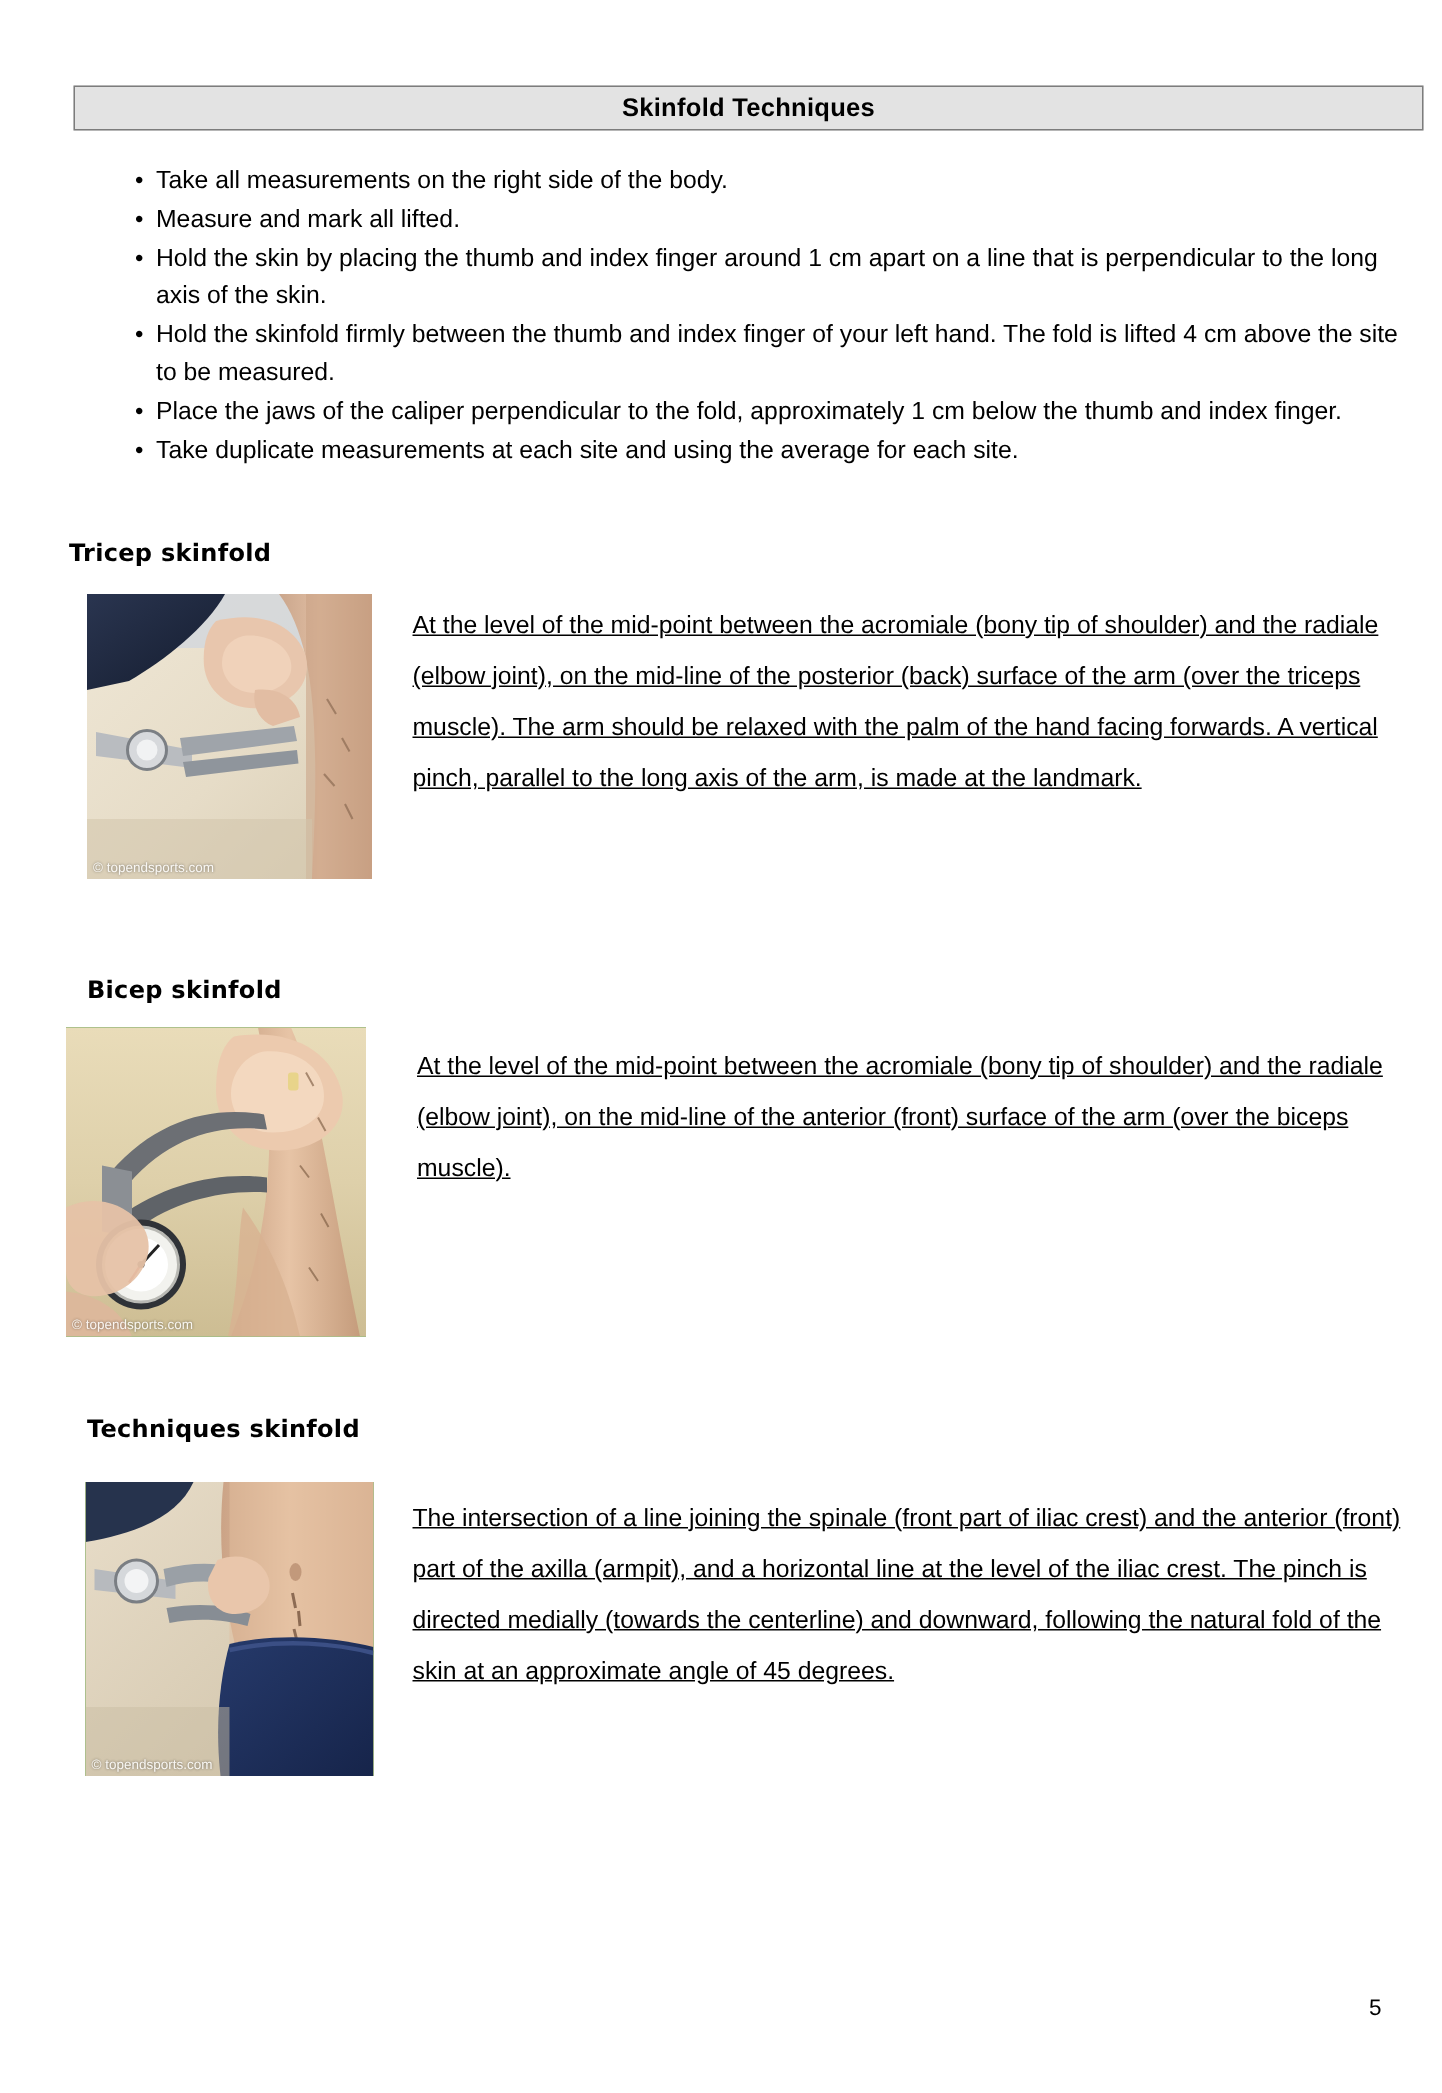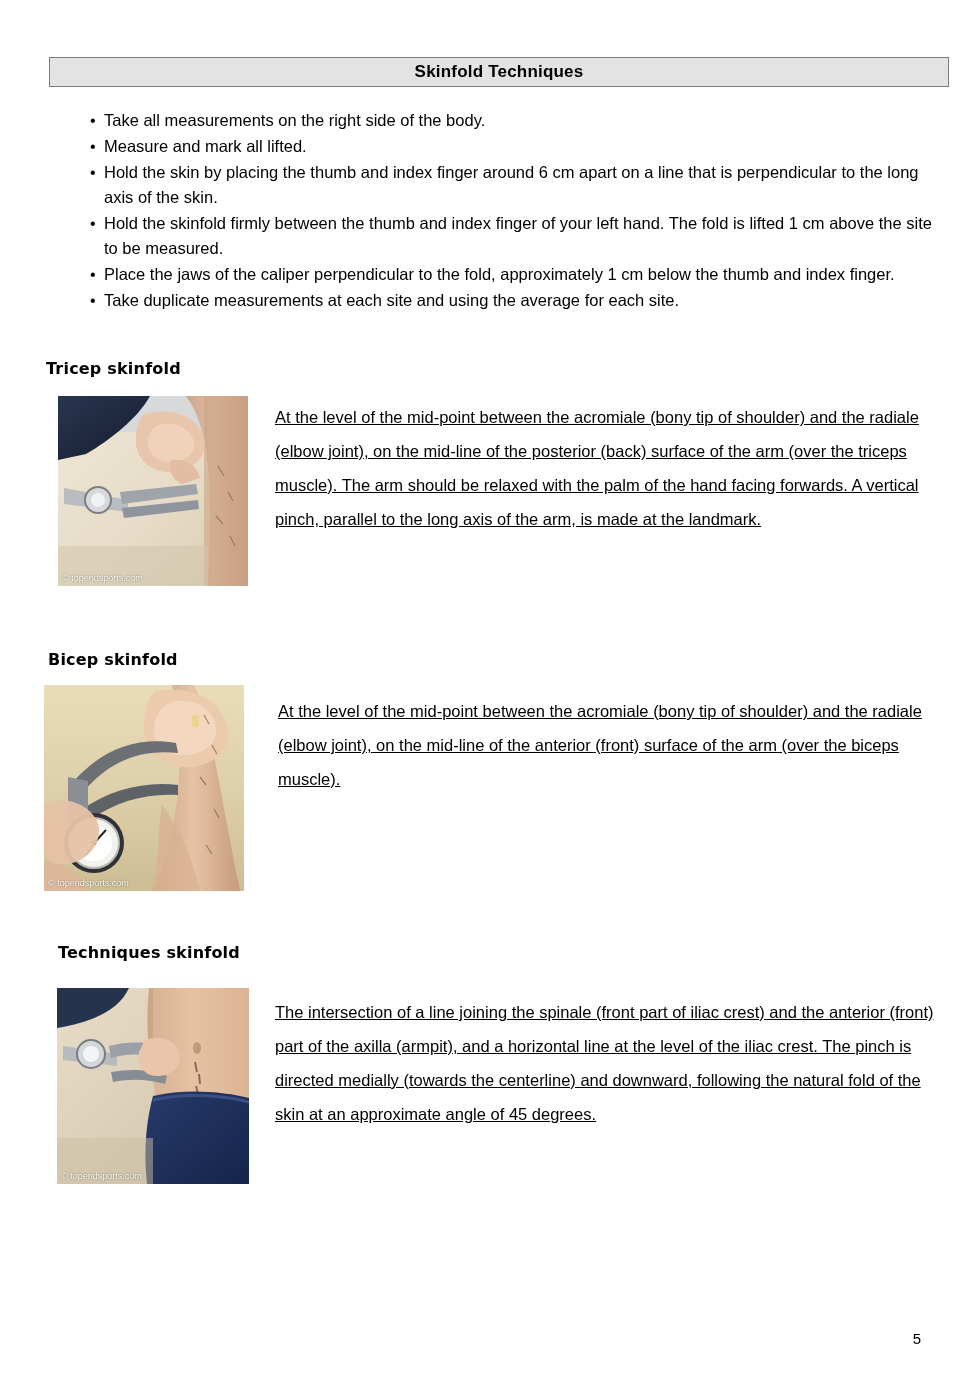--- a/index.html
+++ b/index.html
@@ -119,25 +119,25 @@
     <div class="bullet-row">
       <span class="bullet-dot">•</span>
       <span class="bullet-text">Take all measurements on the right side of the body.</span>
     </div>
     <div class="bullet-row">
       <span class="bullet-dot">•</span>
       <span class="bullet-text">Measure and mark all lifted.</span>
     </div>
     <div class="bullet-row">
       <span class="bullet-dot">•</span>
-      <span class="bullet-text">Hold the skin by placing the thumb and index finger around 6 cm apart on a line that is perpendicular to the long axis of the skin.</span>
-    </div>
-    <div class="bullet-row">
-      <span class="bullet-dot">•</span>
-      <span class="bullet-text">Hold the skinfold firmly between the thumb and index finger of your left hand. The fold is lifted 1 cm above the site to be measured.</span>
+      <span class="bullet-text">Hold the skin by placing the thumb and index finger around 1 cm apart on a line that is perpendicular to the long axis of the skin.</span>
+    </div>
+    <div class="bullet-row">
+      <span class="bullet-dot">•</span>
+      <span class="bullet-text">Hold the skinfold firmly between the thumb and index finger of your left hand. The fold is lifted 4 cm above the site to be measured.</span>
     </div>
     <div class="bullet-row">
       <span class="bullet-dot">•</span>
       <span class="bullet-text">Place the jaws of the caliper perpendicular to the fold, approximately 1 cm below the thumb and index finger.</span>
     </div>
     <div class="bullet-row">
       <span class="bullet-dot">•</span>
       <span class="bullet-text">Take duplicate measurements at each site and using the average for each site.</span>
     </div>
   </div>
@@ -184,21 +184,21 @@
 
       <path d="M0 150 L150 150 L150 190 L0 190 Z" fill="#d2c5ab" opacity="0.55"></path>
 
       <path d="M160 70 l6 10 M170 96 l5 9 M158 120 l7 8 M172 140 l5 10" stroke="#8c6b52" stroke-width="1.4" fill="none" opacity="0.7"></path>
     </svg>
     <span class="credit">© topendsports.com</span>
   </div>
 
   <div class="body-text" style="left:275px; top:400px; width:665px;">At the level of the mid-point between the acromiale (bony tip of shoulder) and the radiale (elbow joint), on the mid-line of the posterior (back) surface of the arm (over the triceps muscle).  The arm should be relaxed with the palm of the hand facing forwards.  A vertical pinch, parallel to the long axis of the arm, is made at the landmark.</div>
 
-  <div class="section-heading" style="left:48px; top:650px;">Bicep skinfold</div>
+  <div class="section-heading" style="left:58px; top:650px;">Bicep skinfold</div>
 
   <div class="photo" style="left:44px; top:685px; width:200px; height:206px;">
     <svg class="ph-inner" viewBox="0 0 200 206" preserveAspectRatio="none">
       <defs>
         <linearGradient id="bicBg" x1="0" y1="0" x2="0" y2="1">
           <stop offset="0%" stop-color="#e9dcb9"></stop>
           <stop offset="50%" stop-color="#ded0aa"></stop>
           <stop offset="100%" stop-color="#cdbd93"></stop>
         </linearGradient>
         <linearGradient id="armSkin2" x1="0" y1="0" x2="1" y2="0">

